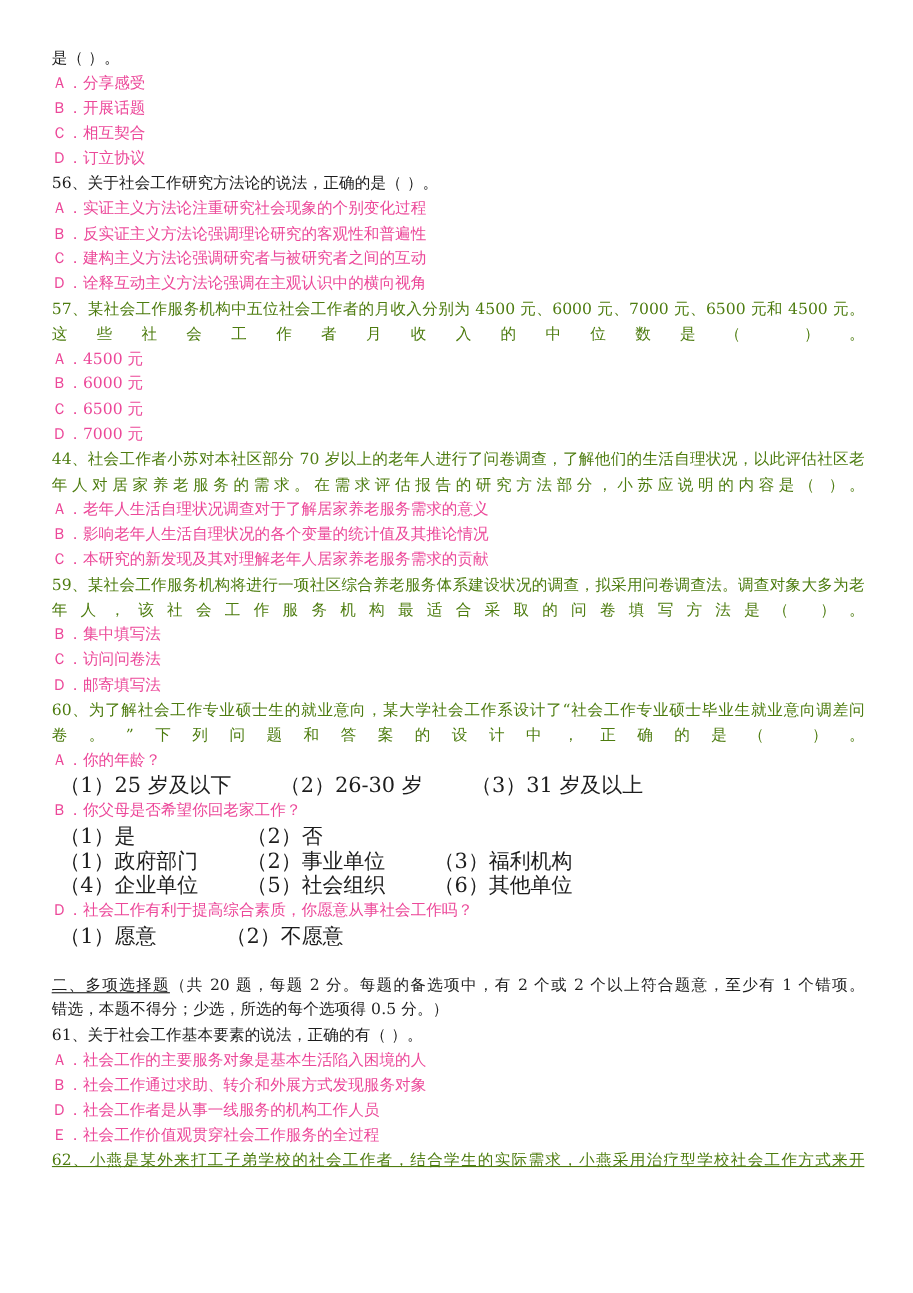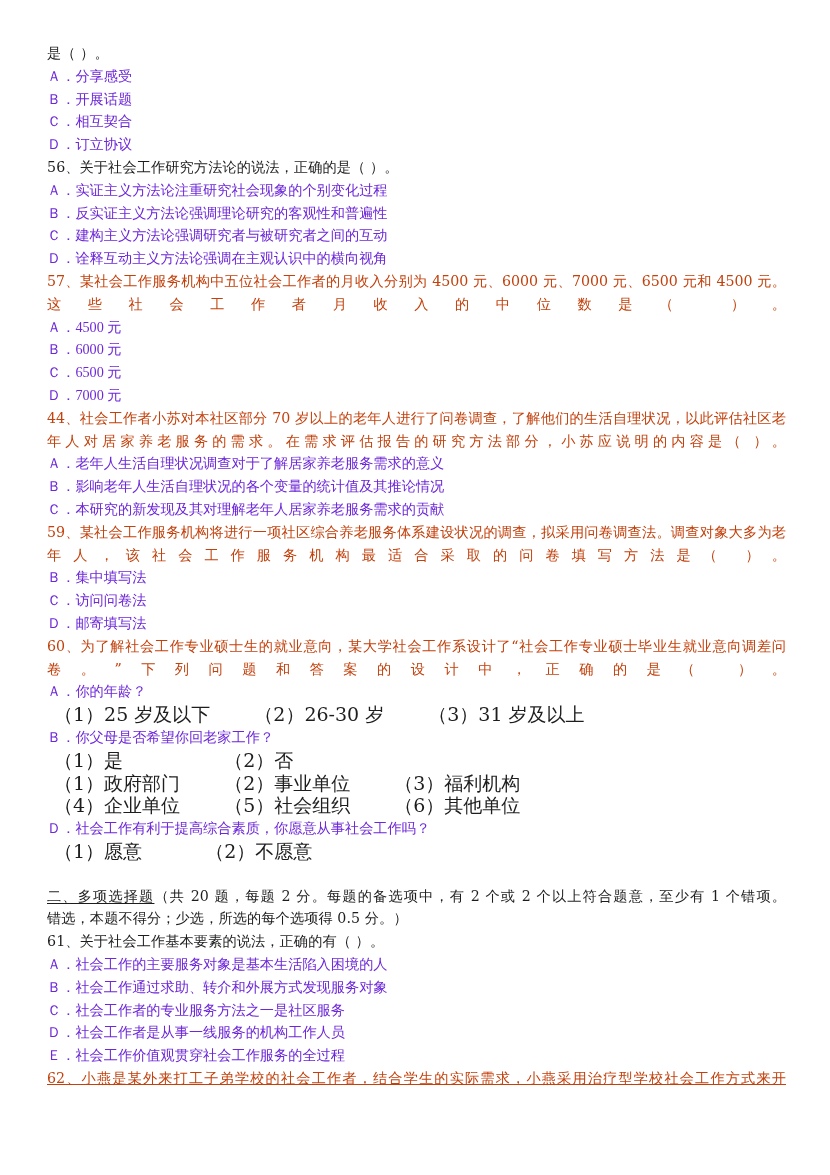--- a/index.html
+++ b/index.html
@@ -30,31 +30,30 @@
     color: #1d1d1d;
   }
   
   .para {
     font-size: 14.2px;
     line-height: 22.8px;
     text-align: justify;
     text-align-last: left;
     text-justify: inter-character;
     white-space: normal;
-    color: #c2410c;
+    color: #4d7c0f;
   }
   .para.stretch {
     text-align-last: justify;
   }
   .opt {
     font-size: 14.2px;
     line-height: 22.8px;
-    color: #6d28d9;
+    color: #ec4899;
     white-space: pre;
-    font-family: Liberation Serif, serif;
   }
   .subopt {
     font-size: 19px;
     line-height: 22.8px;
     color: #1d1d1d;
     white-space: pre;
     padding-left: 7px;
   }
   .section-head {
     font-size: 14.2px;
@@ -113,18 +112,17 @@
       <div class="subopt">（1）政府部门　　 （2）事业单位　　 （3）福利机构</div>
       <div class="subopt">（4）企业单位　　 （5）社会组织　　 （6）其他单位</div>
       <div class="opt">Ｄ．社会工作有利于提高综合素质，你愿意从事社会工作吗？</div>
       <div class="subopt">（1）愿意　　　 （2）不愿意</div>
       <div class="spacer"></div>
       <div class="section-head"><span class="u">二、多项选择题</span><span>（共 20 题，每题 2 分。每题的备选项中，有 2 个或 2 个以上符合题意，至少有 1 个错项。</span></div>
       <div class="line">错选，本题不得分；少选，所选的每个选项得 0.5 分。）</div>
       <div class="line">61、关于社会工作基本要素的说法，正确的有（ ）。</div>
       <div class="opt">Ａ．社会工作的主要服务对象是基本生活陷入困境的人</div>
       <div class="opt">Ｂ．社会工作通过求助、转介和外展方式发现服务对象</div>
-      <div class="opt">Ｃ．社会工作者的专业服务方法之一是社区服务</div>
       <div class="opt">Ｄ．社会工作者是从事一线服务的机构工作人员</div>
       <div class="opt">Ｅ．社会工作价值观贯穿社会工作服务的全过程</div>
       <div class="para stretch clip-line">62、小燕是某外来打工子弟学校的社会工作者，结合学生的实际需求，小燕采用治疗型学校社会工作方式来开</div>
     </div>
 </div>
 
 </body></html>

